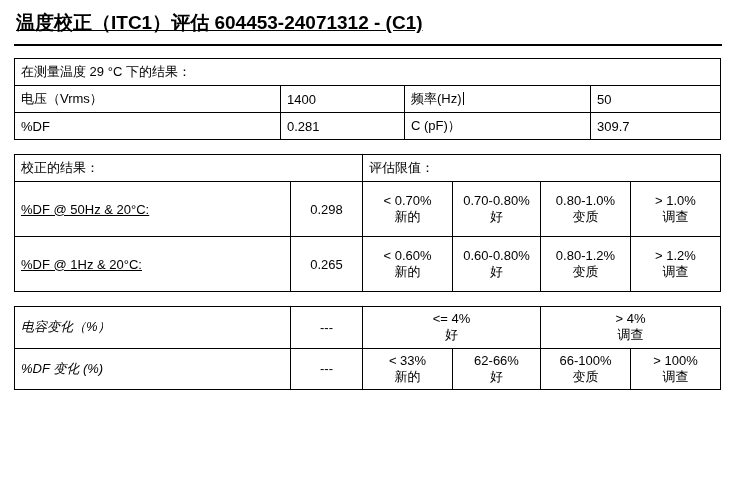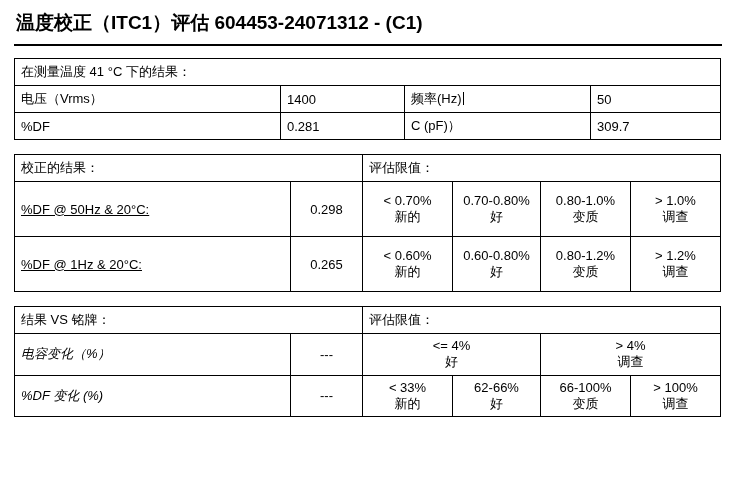--- a/index.html
+++ b/index.html
@@ -20,20 +20,21 @@
     position: relative;
     box-sizing: border-box;
     padding: 0 14px;
   }
   .title {
     font-size: 19px;
     font-weight: bold;
     padding: 10px 2px 8px 2px;
     letter-spacing: 0px;
     white-space: nowrap;
+    text-decoration: underline;
   }
   .rule {
     border-top: 2px solid #000;
     margin: 0 0 12px 0;
   }
   table {
     border-collapse: collapse;
     table-layout: fixed;
     width: 706px;
     font-size: 13px;
@@ -69,21 +70,21 @@
 
   <table>
     <colgroup>
       <col style="width:266px">
       <col style="width:124px">
       <col style="width:186px">
       <col style="width:130px">
     </colgroup>
     <tbody>
       <tr>
-        <td colspan="4">在测量温度 41 °C 下的结果：</td>
+        <td colspan="4">在测量温度 29 °C 下的结果：</td>
       </tr>
       <tr>
         <td>电压（Vrms）</td>
         <td>1400</td>
         <td><span>频率(Hz)</span><span class="caret"></span></td>
         <td>50</td>
       </tr>
       <tr>
         <td>%DF</td>
         <td>0.281</td>
@@ -159,24 +160,20 @@
   <table>
     <colgroup>
       <col style="width:276px">
       <col style="width:72px">
       <col style="width:90px">
       <col style="width:88px">
       <col style="width:90px">
       <col style="width:90px">
     </colgroup>
     <tbody>
-      <tr>
-        <td colspan="2">结果 VS 铭牌：</td>
-        <td colspan="4">评估限值：</td>
-      </tr>
 
       <tr>
         <td class="med">电容变化（%）</td>
         <td class="center dashes">---</td>
         <td colspan="2" class="center two-line">
           <span>&lt;= 4%</span><br>
           <span>好</span>
         </td>
         <td colspan="2" class="center two-line">
           <span>&gt; 4%</span><br>

